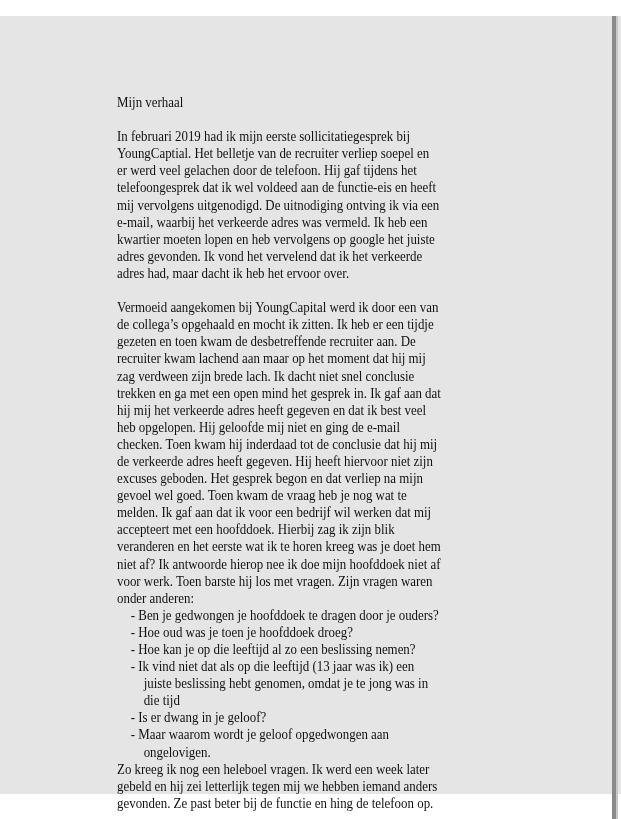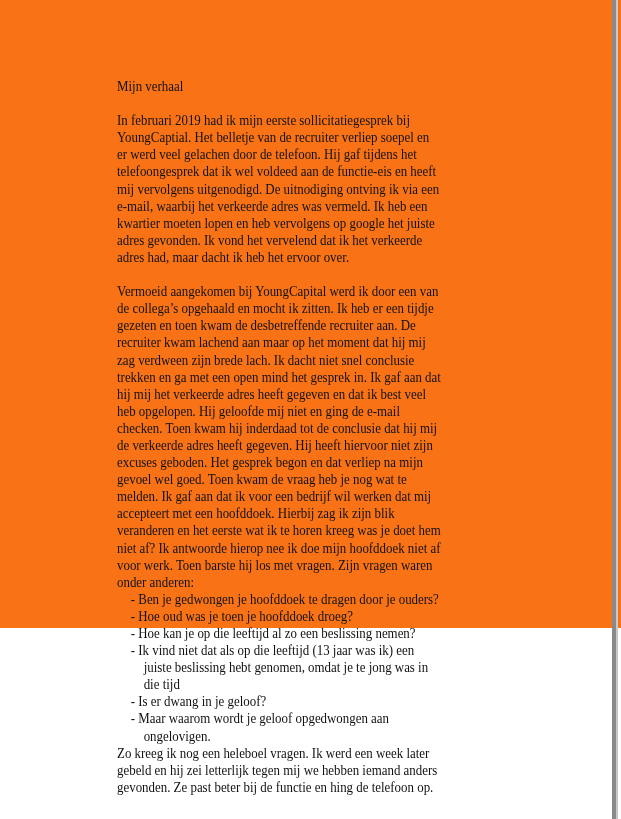--- a/index.html
+++ b/index.html
@@ -9,24 +9,24 @@
     }
     body {
       width: 621px;
       height: 819px;
       position: relative;
       overflow: hidden;
     }
     .page {
       position: absolute;
       left: 0;
-      top: 0;
+      top: 16px;
       width: 621px;
-      height: 628px;
-      background: #f97316;
+      height: 778px;
+      background: #e5e5e5;
     }
     .edge-bar {
       position: absolute;
       top: 0;
       left: 612px;
       width: 4px;
       height: 819px;
       background: #8a8a8a;
     }
     .edge-bar-light {

